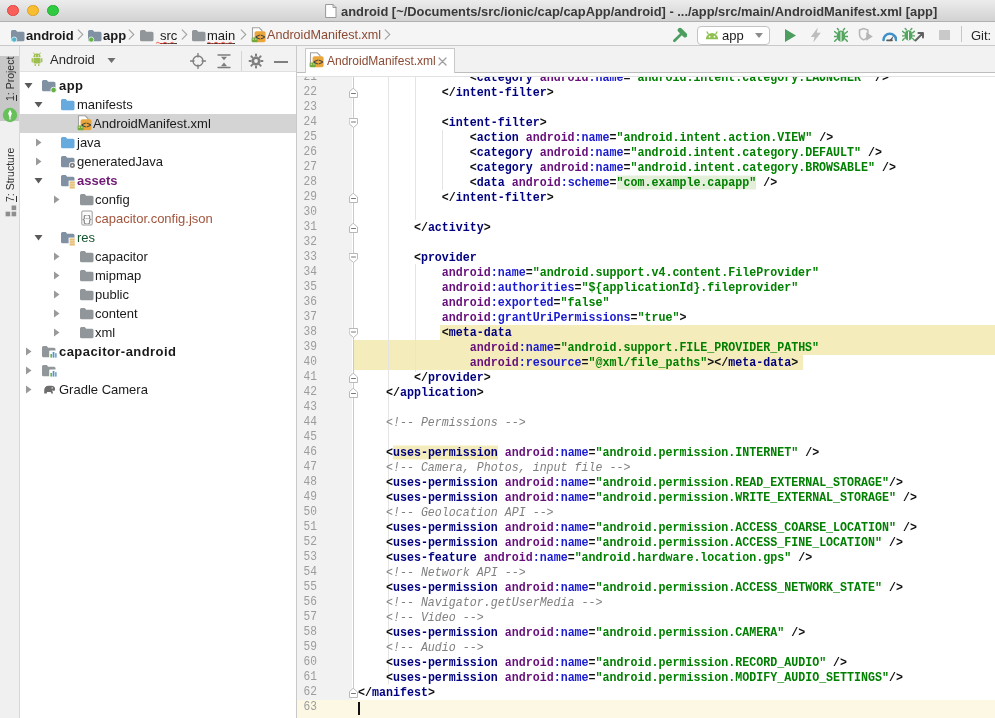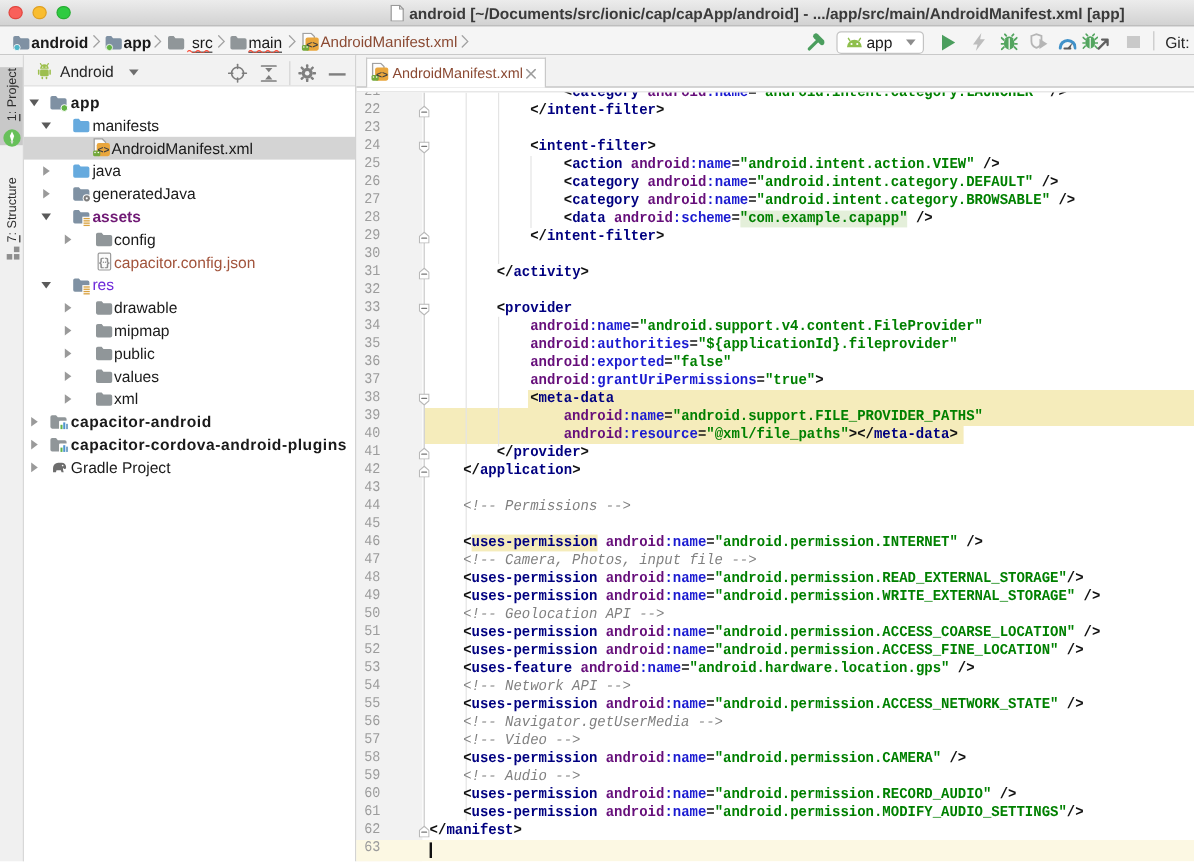--- a/index.html
+++ b/index.html
@@ -268,49 +268,49 @@
       <path d="M0.5,2 h8 l-4,5.5 z" fill="#5a5a5a"></path>
     </svg>
 <svg class="tico" style="left:40px;top:182.5px" width="16" height="17" viewBox="0 0 16 17">
       <path d="M1,4.5 a1.5,1.5 0 0 1 1.5,-1.5 h3.2 l1.5,1.8 h5.8 a1.5,1.5 0 0 1 1.5,1.5 v6.4 a1.5,1.5 0 0 1 -1.5,1.5 h-10.5 a1.5,1.5 0 0 1 -1.5,-1.5 z" fill="#7f91a3"></path>
       <rect x="8.6" y="8.6" width="7" height="7.4" fill="#fff"></rect>
       <rect x="9.6" y="9.6" width="5.2" height="1.1" fill="#d9a23f"></rect>
       <rect x="9.6" y="11.5" width="5.2" height="1.1" fill="#d9a23f"></rect>
       <rect x="9.6" y="13.4" width="5.2" height="1.1" fill="#d9a23f"></rect>
       <rect x="9.6" y="15.3" width="5.2" height="1.1" fill="#d9a23f"></rect>
     </svg>
-<div class="trow" style="left:57px;top:181.5px;font-weight:normal;color:#6d28d9">res</div>
+<div class="trow" style="left:57px;top:181.5px;font-weight:normal;color:#14532d">res</div>
 <svg class="tico" style="left:32px;top:205.5px" width="9" height="9" viewBox="0 0 9 9">
       <path d="M2,0.5 l5.5,4 l-5.5,4 z" fill="#9a9a9a"></path>
     </svg>
 <svg class="tico" style="left:59px;top:201.5px" width="16" height="17" viewBox="0 0 16 17">
       <path d="M1,4.5 a1.5,1.5 0 0 1 1.5,-1.5 h3.2 l1.5,1.8 h5.8 a1.5,1.5 0 0 1 1.5,1.5 v6.4 a1.5,1.5 0 0 1 -1.5,1.5 h-10.5 a1.5,1.5 0 0 1 -1.5,-1.5 z" fill="#909699"></path>
     </svg>
-<div class="trow" style="left:75px;top:200.5px;font-weight:normal;color:#1a1a1a">drawable</div>
+<div class="trow" style="left:75px;top:200.5px;font-weight:normal;color:#1a1a1a">capacitor</div>
 <svg class="tico" style="left:32px;top:224.5px" width="9" height="9" viewBox="0 0 9 9">
       <path d="M2,0.5 l5.5,4 l-5.5,4 z" fill="#9a9a9a"></path>
     </svg>
 <svg class="tico" style="left:59px;top:220.5px" width="16" height="17" viewBox="0 0 16 17">
       <path d="M1,4.5 a1.5,1.5 0 0 1 1.5,-1.5 h3.2 l1.5,1.8 h5.8 a1.5,1.5 0 0 1 1.5,1.5 v6.4 a1.5,1.5 0 0 1 -1.5,1.5 h-10.5 a1.5,1.5 0 0 1 -1.5,-1.5 z" fill="#909699"></path>
     </svg>
 <div class="trow" style="left:75px;top:219.5px;font-weight:normal;color:#1a1a1a">mipmap</div>
 <svg class="tico" style="left:32px;top:243.5px" width="9" height="9" viewBox="0 0 9 9">
       <path d="M2,0.5 l5.5,4 l-5.5,4 z" fill="#9a9a9a"></path>
     </svg>
 <svg class="tico" style="left:59px;top:239.5px" width="16" height="17" viewBox="0 0 16 17">
       <path d="M1,4.5 a1.5,1.5 0 0 1 1.5,-1.5 h3.2 l1.5,1.8 h5.8 a1.5,1.5 0 0 1 1.5,1.5 v6.4 a1.5,1.5 0 0 1 -1.5,1.5 h-10.5 a1.5,1.5 0 0 1 -1.5,-1.5 z" fill="#909699"></path>
     </svg>
 <div class="trow" style="left:75px;top:238.5px;font-weight:normal;color:#1a1a1a">public</div>
 <svg class="tico" style="left:32px;top:262.5px" width="9" height="9" viewBox="0 0 9 9">
       <path d="M2,0.5 l5.5,4 l-5.5,4 z" fill="#9a9a9a"></path>
     </svg>
 <svg class="tico" style="left:59px;top:258.5px" width="16" height="17" viewBox="0 0 16 17">
       <path d="M1,4.5 a1.5,1.5 0 0 1 1.5,-1.5 h3.2 l1.5,1.8 h5.8 a1.5,1.5 0 0 1 1.5,1.5 v6.4 a1.5,1.5 0 0 1 -1.5,1.5 h-10.5 a1.5,1.5 0 0 1 -1.5,-1.5 z" fill="#909699"></path>
     </svg>
-<div class="trow" style="left:75px;top:257.5px;font-weight:normal;color:#1a1a1a">values</div>
+<div class="trow" style="left:75px;top:257.5px;font-weight:normal;color:#1a1a1a">content</div>
 <svg class="tico" style="left:32px;top:281.5px" width="9" height="9" viewBox="0 0 9 9">
       <path d="M2,0.5 l5.5,4 l-5.5,4 z" fill="#9a9a9a"></path>
     </svg>
 <svg class="tico" style="left:59px;top:277.5px" width="16" height="17" viewBox="0 0 16 17">
       <path d="M1,4.5 a1.5,1.5 0 0 1 1.5,-1.5 h3.2 l1.5,1.8 h5.8 a1.5,1.5 0 0 1 1.5,1.5 v6.4 a1.5,1.5 0 0 1 -1.5,1.5 h-10.5 a1.5,1.5 0 0 1 -1.5,-1.5 z" fill="#909699"></path>
     </svg>
 <div class="trow" style="left:75px;top:276.5px;font-weight:normal;color:#1a1a1a">xml</div>
 <svg class="tico" style="left:4px;top:300.5px" width="9" height="9" viewBox="0 0 9 9">
       <path d="M2,0.5 l5.5,4 l-5.5,4 z" fill="#9a9a9a"></path>
     </svg>
@@ -325,29 +325,28 @@
 <svg class="tico" style="left:4px;top:319.5px" width="9" height="9" viewBox="0 0 9 9">
       <path d="M2,0.5 l5.5,4 l-5.5,4 z" fill="#9a9a9a"></path>
     </svg>
 <svg class="tico" style="left:21px;top:315.5px" width="16" height="17" viewBox="0 0 16 17">
       <path d="M1,4.5 a1.5,1.5 0 0 1 1.5,-1.5 h3.2 l1.5,1.8 h5.8 a1.5,1.5 0 0 1 1.5,1.5 v6.4 a1.5,1.5 0 0 1 -1.5,1.5 h-10.5 a1.5,1.5 0 0 1 -1.5,-1.5 z" fill="#909699"></path>
       <rect x="8.2" y="7.6" width="7.6" height="8" rx="1" fill="#fff"></rect>
       <rect x="9.4" y="11" width="1.7" height="3.6" fill="#62b34c"></rect>
       <rect x="11.7" y="9" width="1.7" height="5.6" fill="#4e94d0"></rect>
       <rect x="14" y="10.2" width="1.7" height="4.4" fill="#7ba7c9"></rect>
     </svg>
-<div class="trow" style="left:39px;top:314.5px;font-weight:bold;color:#1a1a1a;letter-spacing:0.45px">capacitor-cordova-android-plugins</div>
 <svg class="tico" style="left:4px;top:338.5px" width="9" height="9" viewBox="0 0 9 9">
       <path d="M2,0.5 l5.5,4 l-5.5,4 z" fill="#9a9a9a"></path>
     </svg>
 <svg class="tico" style="left:21px;top:334.5px" width="16" height="17" viewBox="0 0 16 17">
       <path d="M3.2,12.5 v-3.5 a4.3,4.3 0 0 1 4.3,-4.3 h3 a3.6,3.6 0 0 1 3.6,3.6 c0,1 -0.6,1.6 -1.4,1.6 l-1.2,-0.9 v1.4 l0.6,2.1 h-1.8 l-0.6,-1.6 h-3.6 l-0.5,1.6 z" fill="#6d6d6d"></path>
       <circle cx="11.2" cy="6.9" r="0.7" fill="#fff"></circle>
     </svg>
-<div class="trow" style="left:39px;top:333.5px;font-weight:normal;color:#1a1a1a">Gradle Project</div>
+<div class="trow" style="left:39px;top:333.5px;font-weight:normal;color:#1a1a1a">Gradle Camera</div>
   </div>
 <div class="abs" id="phead"></div>
 <svg style="left:30px;top:51px" width="14" height="16" viewBox="0 0 14 16">
     <path d="M3.4,6.2 a3.6,3.6 0 0 1 7.2,0 z" fill="#9dbf4e"></path>
     <line x1="4.6" y1="3.4" x2="3.7" y2="2" stroke="#9dbf4e"></line>
     <line x1="9.4" y1="3.4" x2="10.3" y2="2" stroke="#9dbf4e"></line>
     <circle cx="5.6" cy="4.9" r="0.55" fill="#fff"></circle>
     <circle cx="8.4" cy="4.9" r="0.55" fill="#fff"></circle>
     <rect x="3.4" y="7" width="7.2" height="5.6" rx="1.1" fill="#9dbf4e"></rect>
     <rect x="1.6" y="7" width="1.3" height="4.4" rx="0.65" fill="#9dbf4e"></rect>

